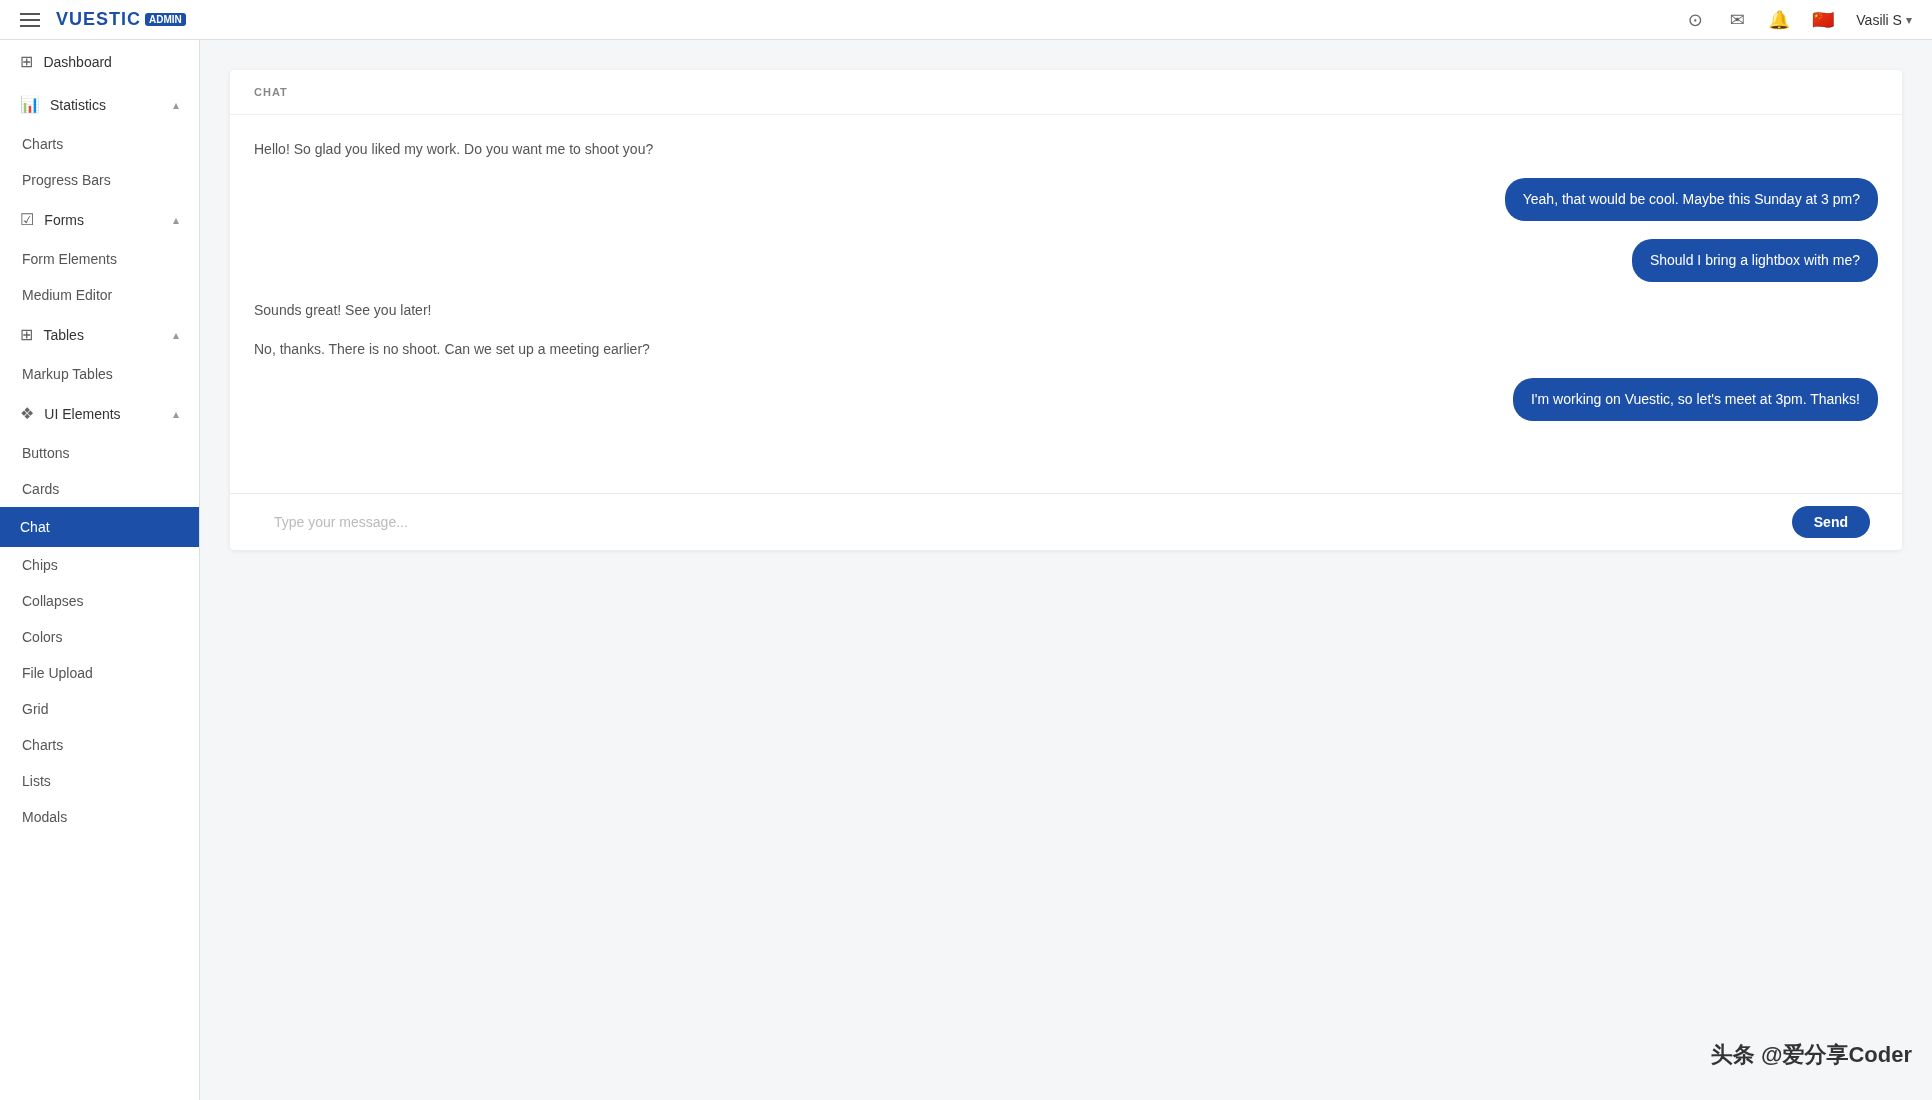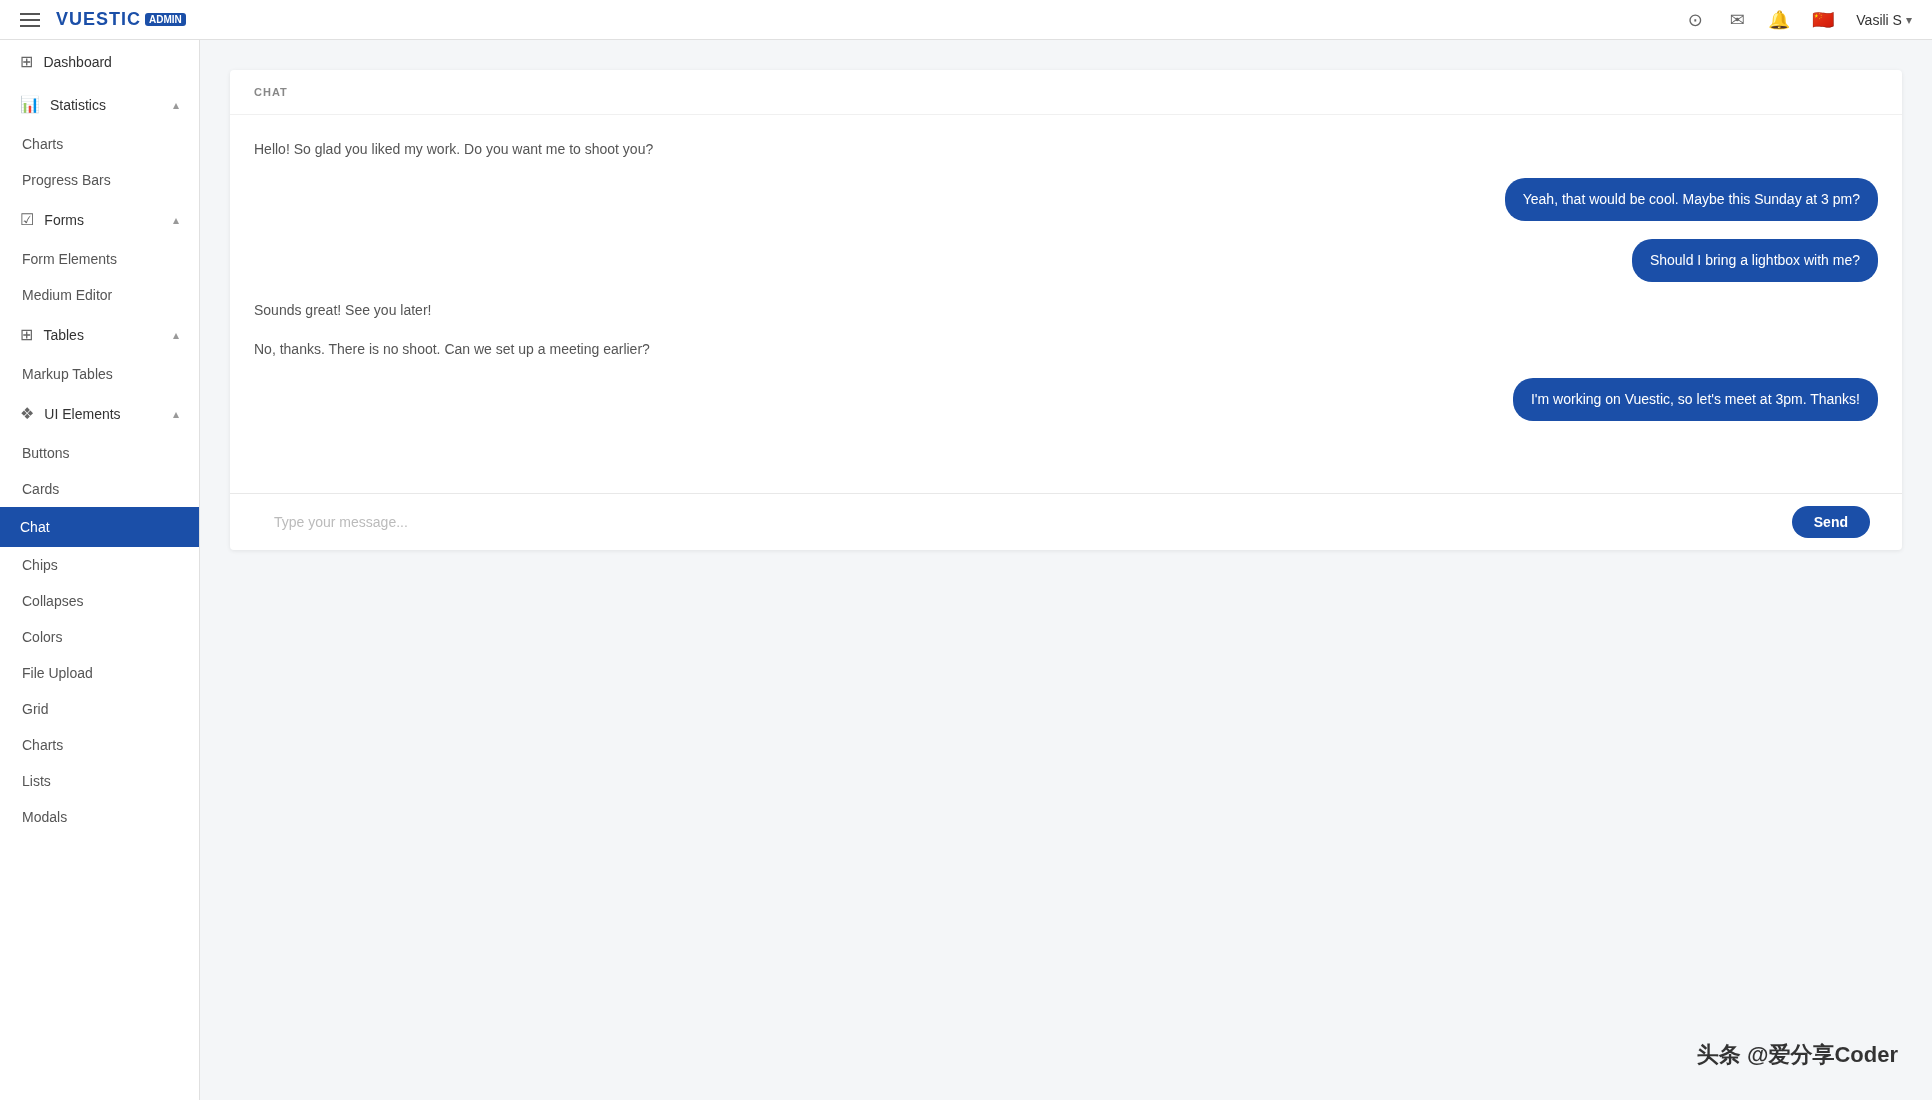--- a/index.html
+++ b/index.html
@@ -144,21 +144,21 @@
       border-radius: 20px;
       padding: 8px 22px;
       font-size: 14px;
       cursor: pointer;
       font-weight: 700;
     }
 
     .watermark {
       position: fixed;
       bottom: 30px;
-      right: 34px;
+      right: 20px;
       font-size: 22px;
       font-weight: 900;
       color: #111;
       opacity: 0.85;
       pointer-events: none;
       z-index: 999;
     }
   </style>
 </head>
 <body>

